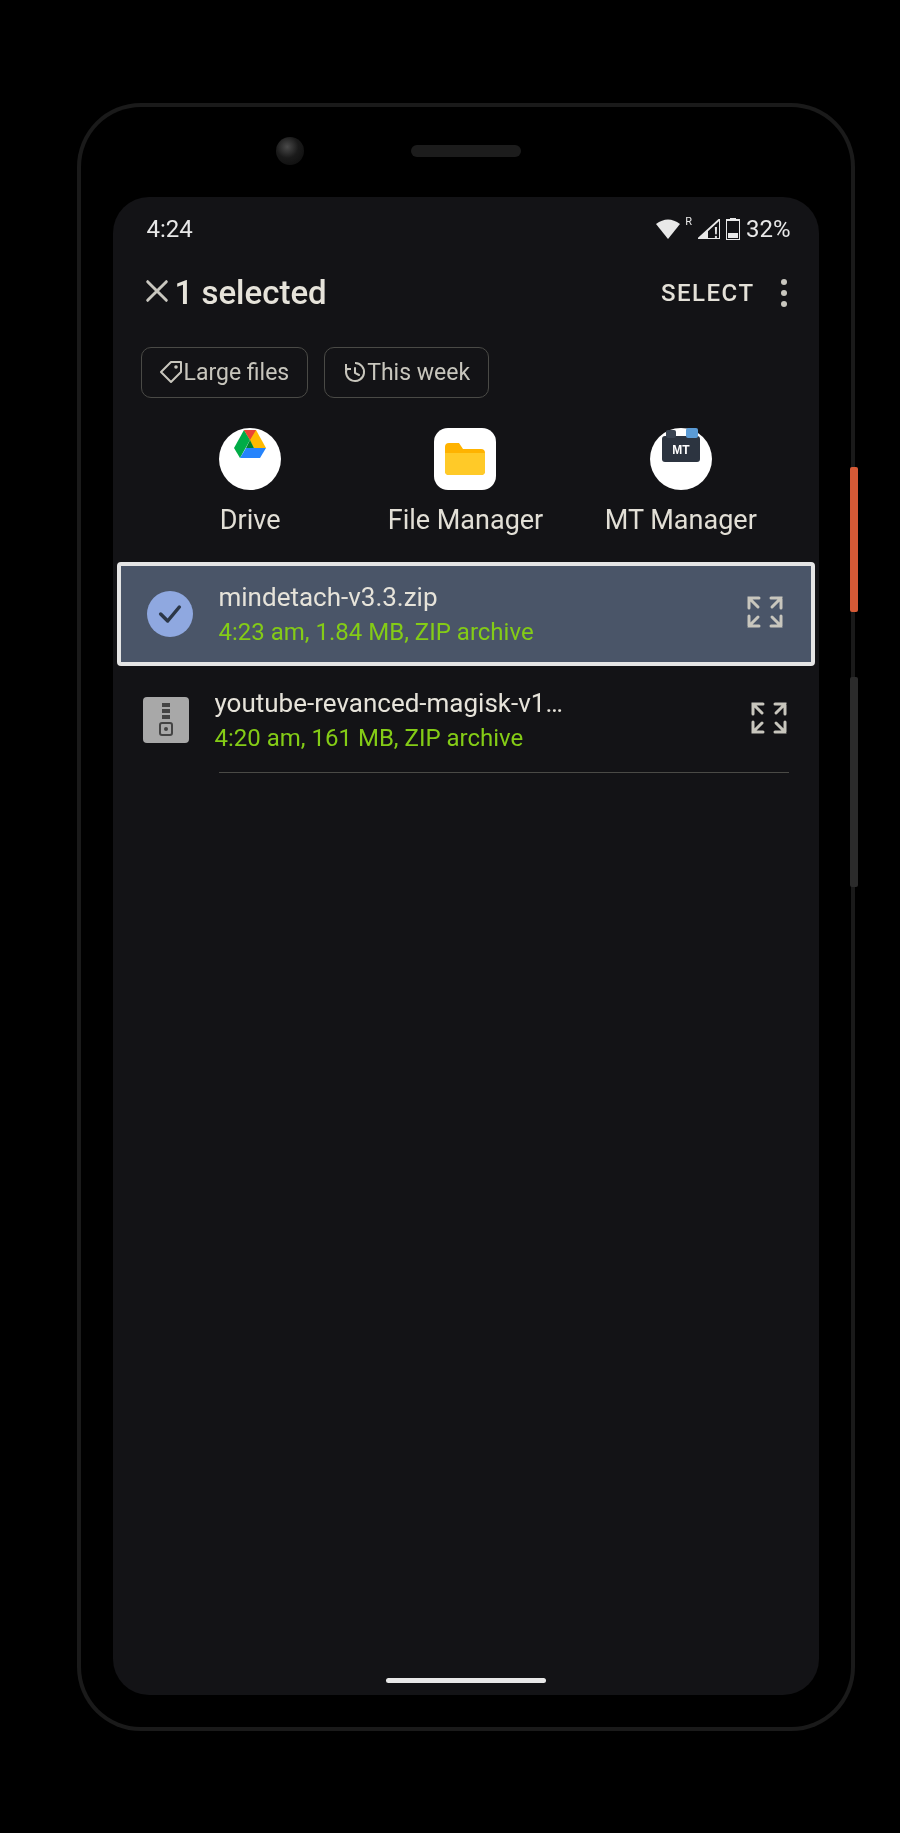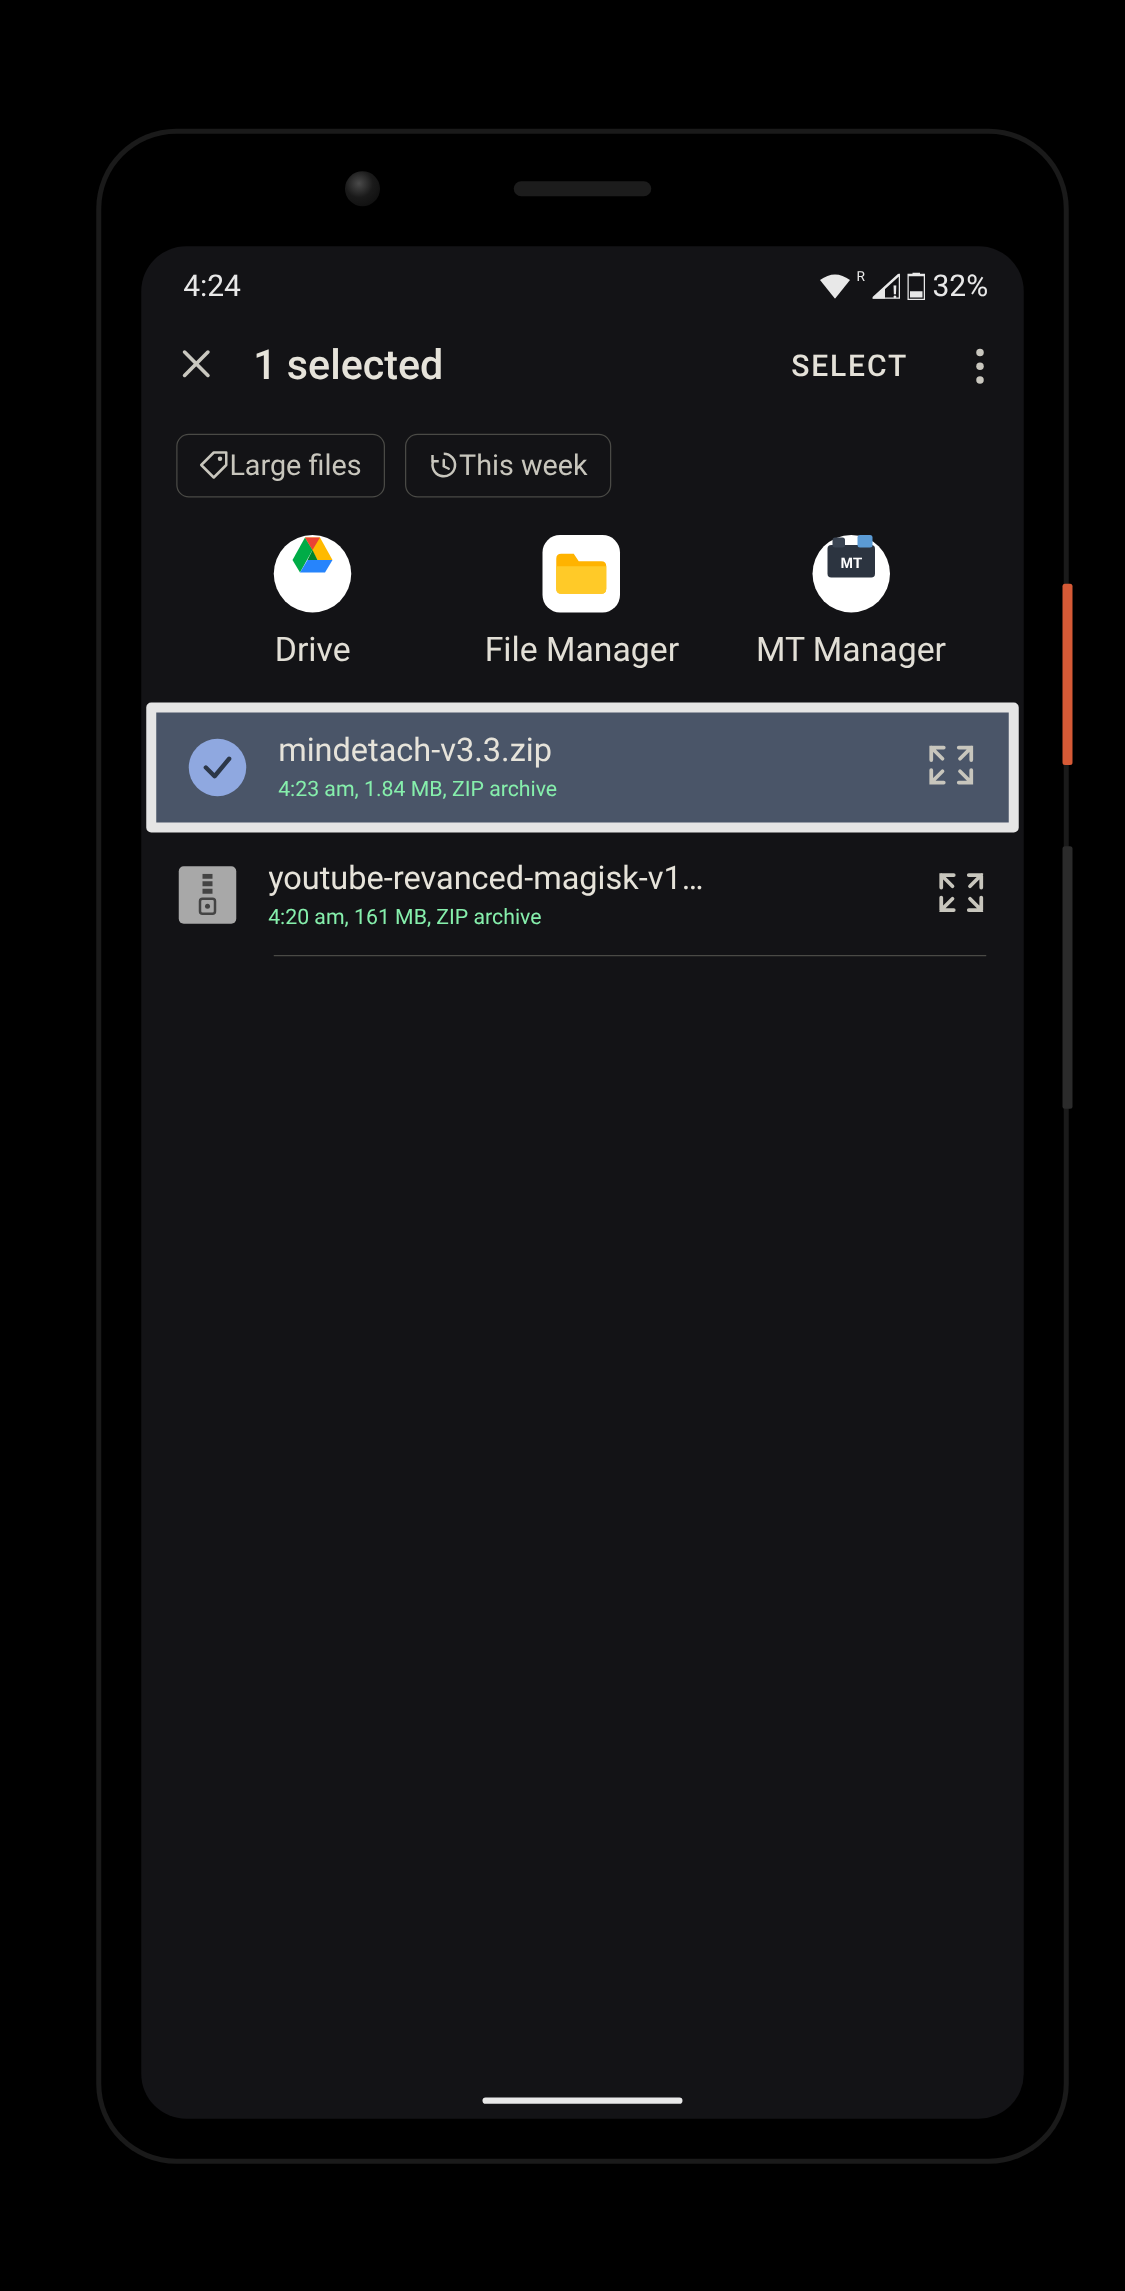--- a/index.html
+++ b/index.html
@@ -80,21 +80,20 @@
   }
   .status-right {
     display: flex;
     align-items: center;
     gap: 6px;
   }
   .app-bar {
     display: flex;
     align-items: center;
     padding: 22px 24px 22px 26px;
-    gap: 28px;
   }
   .close-icon {
     font-size: 36px;
     color: #c9c7bf;
     line-height: 1;
     cursor: pointer;
     padding: 4px;
   }
   .app-title {
     flex: 1;
@@ -197,21 +196,21 @@
   }
   .file-item {
     display: flex;
     align-items: center;
     padding: 20px 30px 20px 30px;
     gap: 26px;
     position: relative;
   }
   .file-item.selected {
     background: #4a5568;
-    border: 8px solid #e5e5e5;
+    border: 4px solid #e5e5e5;
     border-radius: 4px;
     margin: 2px 4px;
     padding: 16px 26px 16px 26px;
   }
   .file-check {
     width: 46px;
     height: 46px;
     border-radius: 50%;
     background: #8fa8e0;
     display: flex;
@@ -235,22 +234,22 @@
   }
   .file-name {
     font-size: 26px;
     color: #e6e3da;
     margin-bottom: 6px;
     white-space: nowrap;
     overflow: hidden;
     text-overflow: ellipsis;
   }
   .file-meta {
-    font-size: 17px;
-    color: #86efac;
+    font-size: 24px;
+    color: #84cc16;
   }
   .expand-icon {
     flex-shrink: 0;
     cursor: pointer;
   }
   .divider {
     height: 1px;
     background: #4a4a46;
     margin-left: 106px;
     margin-right: 30px;

